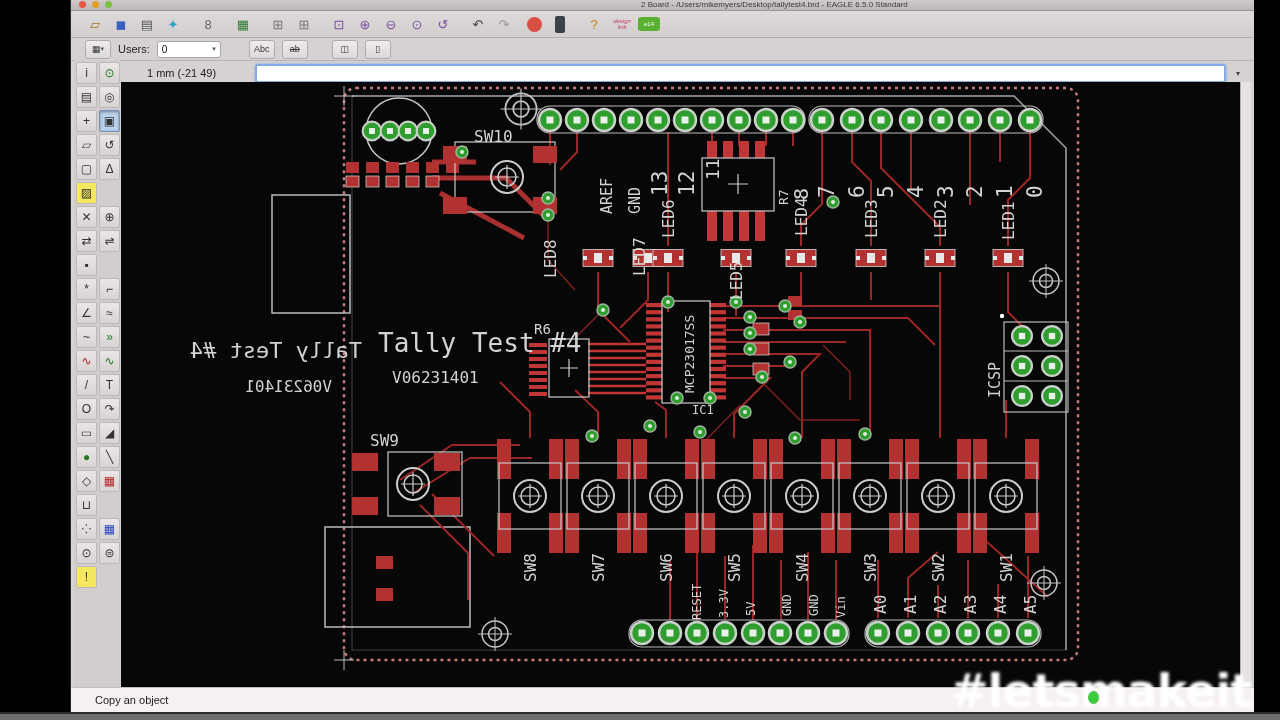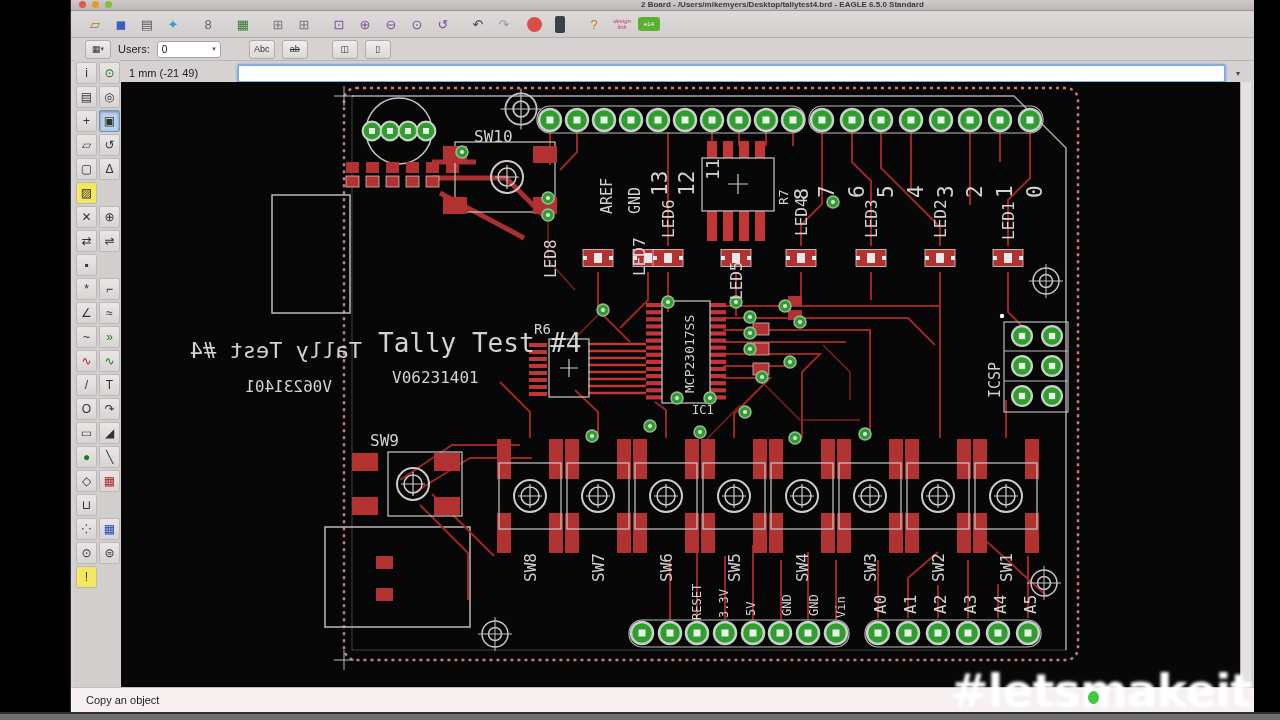--- a/index.html
+++ b/index.html
@@ -1,21 +1,21 @@
 <!DOCTYPE html>
 <html><head>
 <meta charset="utf-8">
 <style>
   html,body{margin:0;padding:0;}
   body{width:1280px;height:720px;background:#000;position:relative;overflow:hidden;
        font-family:"Liberation Sans",sans-serif;}
   .window{position:absolute;left:70px;top:0;width:1183px;height:712px;background:#d6d2d2;
           border-left:1px solid #2a2a2a;}
   
-  .titlebar{height:10px;background:linear-gradient(#d0caca,#bcb6b6);border-bottom:1px solid #9a9494;position:relative;font-weight:bold;}
+  .titlebar{height:10px;background:linear-gradient(#d0caca,#bcb6b6);border-bottom:1px solid #9a9494;position:relative;}
   .tld{position:absolute;top:1px;width:7px;height:7px;border-radius:50%;}
   .tld.red{left:8px;background:#e8554a;}
   .tld.yellow{left:21px;background:#dfa123;}
   .tld.green{left:34px;background:#7fc043;}
   .title-text{position:absolute;left:570px;top:0px;font-size:8px;color:#3a3a3a;white-space:nowrap;}
   
   .toolbar1{height:26px;background:linear-gradient(#dedada,#d2cece);border-bottom:1px solid #b3aeae;
             display:flex;align-items:center;padding-left:12px;gap:2px;}
   .tbtn{width:24px;height:21px;display:flex;align-items:center;justify-content:center;
         font-size:13px;color:#555;border-radius:3px;line-height:1;}
@@ -26,42 +26,42 @@
   
   .toolbar2{height:22px;background:#d6d2d2;border-bottom:1px solid #bab5b5;display:flex;align-items:center;
             padding-left:14px;gap:7px;font-size:11px;color:#222;}
   .minibtn{height:17px;min-width:20px;border:1px solid #b0abab;border-radius:3px;
            background:linear-gradient(#efecec,#dcd8d8);font-size:9px;display:flex;align-items:center;
            justify-content:center;color:#333;padding:0 2px;}
   .combo{display:flex;align-items:center;justify-content:space-between;width:54px;height:15px;background:#fff;
          border:1px solid #a9a4a4;border-radius:3px;padding:0 4px;font-size:10px;color:#111;}
   .caret{font-size:7px;color:#555;}
   
-  .cmdrow{height:24px;background:#d6d2d2;display:flex;align-items:center;padding-left:58px;gap:8px;
+  .cmdrow{height:24px;background:#d6d2d2;display:flex;align-items:center;padding-left:76px;gap:8px;
           font-size:11px;color:#222;}
   .cmdinput{flex:1;height:13px;border:2px solid #85abe4;border-radius:3px;box-shadow:0 0 3px #85abe4;
             background:#fff;margin-right:2px;outline:none;font-size:11px;}
   .cmdcaret{font-size:8px;color:#444;margin-right:14px;}
   
   .palette{position:absolute;left:3px;top:60px;width:46px;bottom:24px;background:#d2cece;padding-top:2px;}
   .prow{display:flex;gap:2px;margin:0 0 2px 2px;}
   .pbtn{width:20px;height:20px;font-size:12px;color:#333;background:linear-gradient(#eae6e6,#d8d4d4);
         border:1px solid #bdb8b8;border-radius:2px;display:flex;align-items:center;justify-content:center;line-height:1;}
   .pbtn.empty{visibility:hidden;}
   .pbtn.active{background:#b9d1ea;border-color:#6f93b8;box-shadow:inset 0 1px 3px rgba(0,0,0,.35);}
   .pbtn.hl{background:#f5e75f;}
   .pbtn.green{color:#1d7d1d;}
   .pbtn.red{color:#b22222;}
   .pbtn.blue{color:#2244bb;}
   
   .canvas{position:absolute;left:50px;top:82px;right:13px;bottom:24px;background:#070707;}
   .scrollstrip{position:absolute;right:3px;top:82px;width:10px;bottom:24px;background:#e6e2e2;border-left:1px solid #b5b0b0;}
   
   .statusbar{position:absolute;left:0;right:0;bottom:0;height:24px;background:#f6f0f0;border-top:1px solid #c5c0c0;
-             display:flex;align-items:center;padding-left:15px;font-size:11px;color:#1c1c1c;}
+             display:flex;align-items:center;padding-left:24px;font-size:11px;color:#1c1c1c;}
   .boardsvg{position:absolute;left:120px;top:82px;z-index:5;}
   
   .watermark{position:absolute;left:950px;top:664px;width:330px;z-index:50;font-size:46px;font-weight:bold;
              color:#fff;filter:blur(1.7px);font-family:"DejaVu Sans",sans-serif;letter-spacing:-1px;white-space:nowrap;}
   .wm-dot{position:absolute;left:1088px;top:691px;width:11px;height:13px;background:#3fca3f;border-radius:50%;
           z-index:51;filter:blur(.4px);}
   .bottomstrip{position:absolute;left:0;top:712px;width:1280px;height:8px;background:#6e6e6e;border-top:2px solid #2c2c2c;z-index:60;}
   svg text{font-family:"DejaVu Sans Mono",monospace;fill:#dedede;opacity:.95;}
 </style>
 </head>

